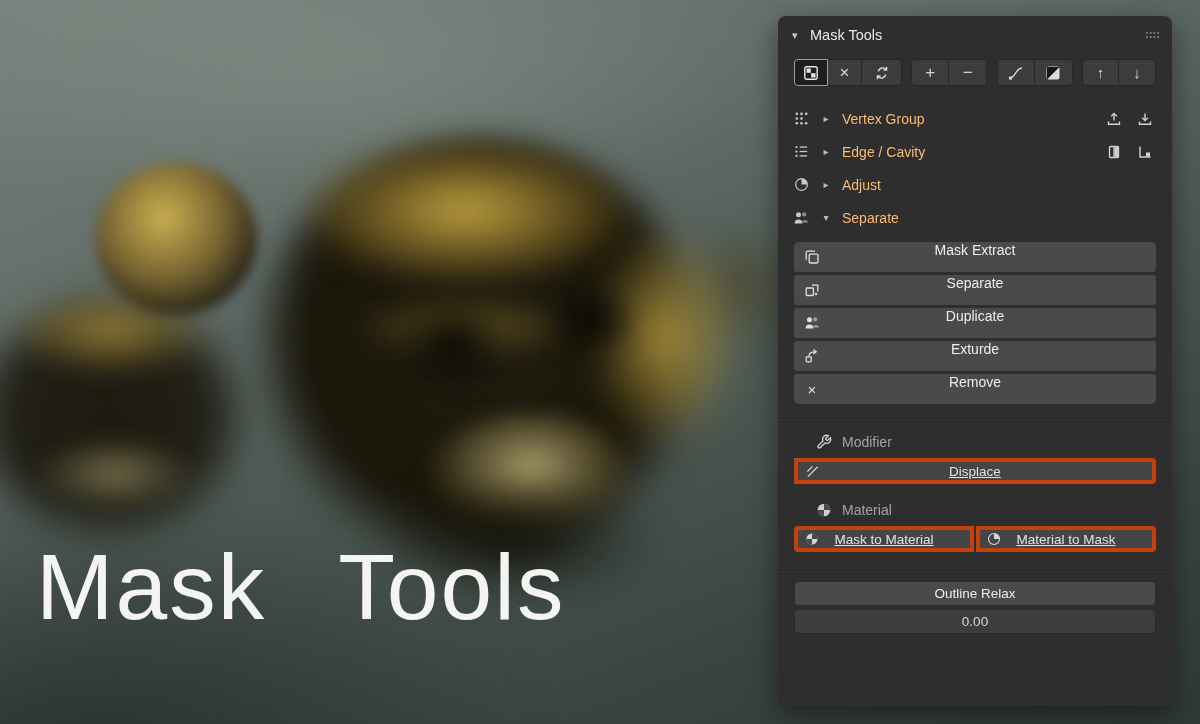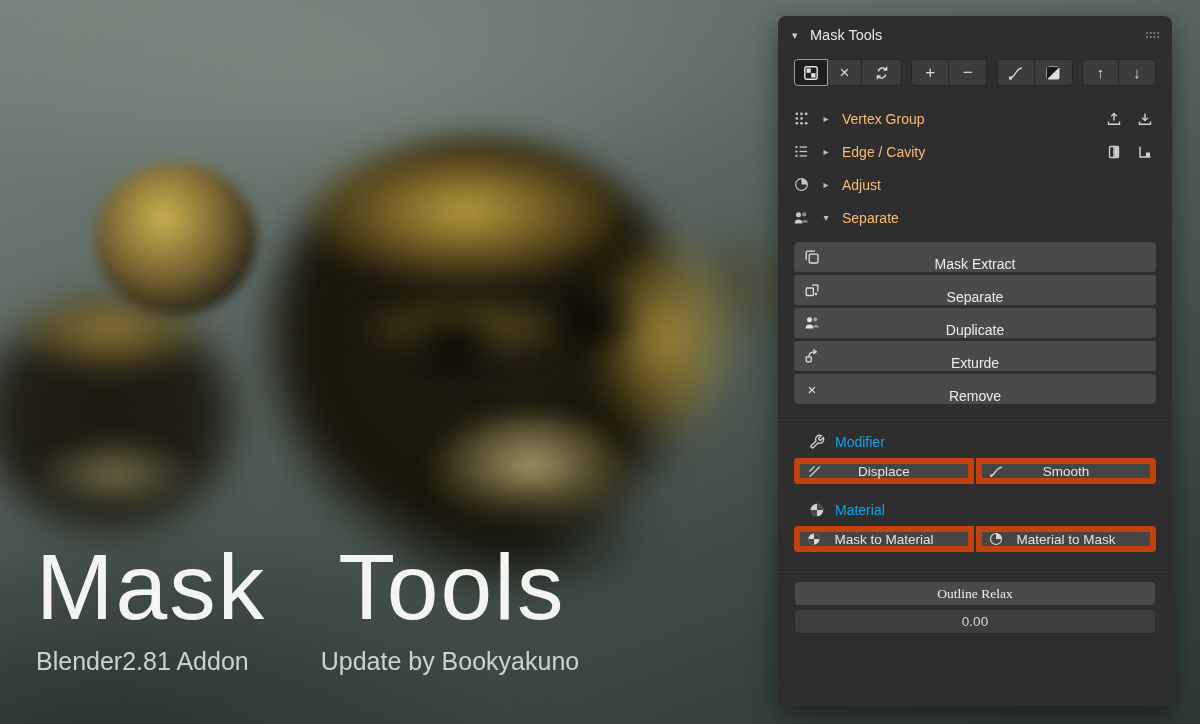--- a/index.html
+++ b/index.html
@@ -54,47 +54,47 @@
   .sections { margin-top:16px; }
   .section-row { display:flex; align-items:center; height:33px; padding:0 18px 0 14px; cursor:pointer; }
   .sec-icon { width:18px; height:18px; margin-right:9px; display:flex; align-items:center; justify-content:center; color:#c9c9c9; }
   .caret.small { font-size:10px; color:#bdbdbd; width:14px; text-align:center; margin-right:9px; }
   .sec-label { color:#fdba74; }
   .sec-actions { margin-left:auto; display:flex; gap:13px; }
   .mini-icon { width:18px; height:18px; display:flex; align-items:center; justify-content:center; color:#d2d2d2; cursor:pointer; }
 
   .op-stack { margin:8px 16px 0; display:flex; flex-direction:column; gap:3px; }
   .op-btn { position:relative; height:30px; background:#4a4a4a; border:none; border-radius:3px;
-    color:#ededed; font-size:14px; display:flex; align-items:flex-end; justify-content:center;
+    color:#ededed; font-size:14px; display:flex; align-items:flex-start; justify-content:center;
     font-family:inherit; cursor:pointer; }
   .op-stack .op-btn:first-child { border-radius:5px 5px 3px 3px; }
   .op-stack .op-btn:last-child  { border-radius:3px 3px 5px 5px; }
   .op-icon { position:absolute; left:9px; top:50%; transform:translateY(-50%); width:18px; height:18px;
     color:#e0e0e0; display:flex; align-items:center; justify-content:center; font-size:15px; }
 
   .divider { border-top:1px solid #242424; border-bottom:1px solid #383838; margin:14px 0 0; }
 
-  .sub-header { display:flex; align-items:center; gap:10px; height:26px; padding:0 16px 0 30px; margin-top:9px; color:#0ea5e9; }
+  .sub-header { display:flex; align-items:center; gap:10px; height:26px; padding:0 16px 0 30px; margin-top:9px; color:#a3a3a3;margin-left:7px; }
   .sub-icon { width:17px; height:17px; color:#d0d0d0; display:flex; align-items:center; justify-content:center; }
 
   .pair-row { display:flex; gap:2px; margin:3px 16px 0; }
-  .pair-btn { position:relative; flex:1; height:26px; background:#454545; border:6px solid #c2410c;
+  .pair-btn { position:relative; flex:1; height:26px; background:#454545; border:4px solid #c2410c;
     color:#e3e3e3; font-size:13.5px; display:flex; align-items:center; justify-content:center;
-    font-family:inherit; cursor:pointer; }
+    font-family:inherit; cursor:pointer;text-decoration:underline; }
   .pair-row .pair-btn:first-child { border-radius:4px 0 0 4px; }
   .pair-row .pair-btn:last-child  { border-radius:0 4px 4px 0; }
   .pair-icon { position:absolute; left:6px; width:16px; height:16px; color:#d6d6d6; display:flex; align-items:center; justify-content:center; }
 
   .warn-row { display:flex; align-items:center; gap:10px; padding:0 16px 0 20px; height:24px; margin-top:16px;
     font-weight:bold; color:#e8e8e8; }
   .warn-icon { width:17px; height:17px; display:flex; align-items:center; justify-content:center; }
 
   .wide-btn { display:flex; align-items:center; justify-content:center; margin:9px 16px 0; width:calc(100% - 32px);
     height:25px; background:#4a4a4a; border:1px solid #2b2b2b; border-radius:4px; color:#ececec;
-    font-size:13.5px; font-family:Liberation Serif, serif; cursor:pointer; }
+    font-size:13.5px; font-family:Liberation Sans, sans-serif; cursor:pointer; }
   .num-slider { margin:3px 16px 0; height:25px; background:#3d3d3d; border:1px solid #2b2b2b; border-radius:4px;
     color:#d8d8d8; font-size:13.5px; display:flex; align-items:center; justify-content:center; cursor:ew-resize; }
 
   svg { display:block; }
 </style>
 </head>
 <body>
 
 <div class="scene">
   <div class="blob b-fog"></div>
@@ -108,24 +108,20 @@
   <div class="blob b-gold2"></div>
   <div class="blob b-brow"></div>
   <div class="blob b-eyeL"></div>
   <div class="blob b-eyeR"></div>
   <div class="blob b-teeth"></div>
   <div class="blob b-jaw"></div>
   <div class="blob b-vig"></div>
 
   <div class="hero">
     <div class="hero-title">Mask Tools</div>
-    <div class="hero-sub">
-      <span>Blender2.81 Addon</span>
-      <span>Update by Bookyakuno</span>
-    </div>
   </div>
 </div>
 
 <div class="panel">
 
   <div class="panel-header">
     <span class="caret">▾</span>
     <span class="panel-title">Mask Tools</span>
     <span class="grip">
       <svg width="15" height="8" viewBox="0 0 15 8">
@@ -360,29 +356,20 @@
   <div class="pair-row">
     <button class="pair-btn">
       <span class="pair-icon">
         <svg width="15" height="15" viewBox="0 0 16 16" fill="none" stroke="#d6d6d6" stroke-width="1.4">
           <path d="M3 13.5 L13.5 3"></path>
             <path d="M2.5 8 L8 2.5"></path>
         </svg>
       </span>
       <span>Displace</span>
     </button>
-    <button class="pair-btn">
-      <span class="pair-icon">
-        <svg width="15" height="15" viewBox="0 0 16 16" fill="none" stroke="#d6d6d6" stroke-width="1.4">
-          <path d="M2 12.5 C6.5 12.5 6.5 3.5 14 3.5"></path>
-          <circle cx="2.3" cy="12.5" r="1.3" fill="#d6d6d6" stroke="none"></circle>
-        </svg>
-      </span>
-      <span>Smooth</span>
-    </button>
   </div>
 
   <div class="sub-header" style="margin-top:13px;">
     <span class="sub-icon">
       <svg width="16" height="16" viewBox="0 0 16 16">
         <circle cx="8" cy="8" r="6.3" fill="#cfcfcf"></circle>
         <path d="M8 8 L8 1.7 A6.3 6.3 0 0 1 14.3 8 Z" fill="#4a4a4a"></path>
         <path d="M8 8 L8 14.3 A6.3 6.3 0 0 1 1.7 8 Z" fill="#4a4a4a"></path>
       </svg>
     </span>

